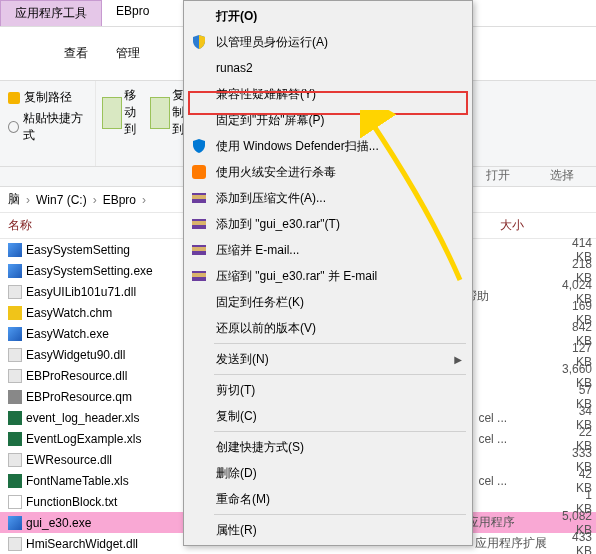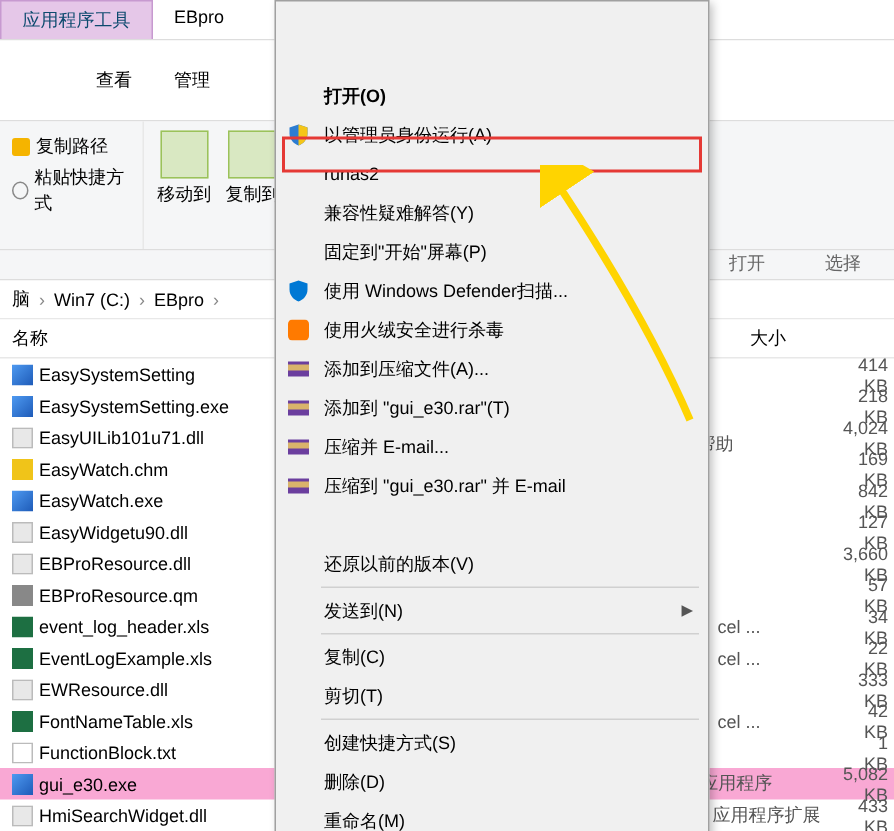--- a/index.html
+++ b/index.html
@@ -1,42 +1,42 @@
 <!DOCTYPE html>
 <html><head>
 <meta charset="utf-8">
 <style>
 * { margin: 0; padding: 0; box-sizing: border-box; font-family: "Microsoft YaHei", "Segoe UI", sans-serif; font-size: 12px; }
 body { width: 596px; height: 554px; background: #fff; overflow: hidden; position: relative; }
 
 
 .top-tabs { display: flex; background: #fff; border-bottom: 1px solid #ddd; }
 .top-tab { padding: 4px 14px; cursor: pointer; }
-.top-tab.active { background: #e5c7e8; color: #0c4a6e; border: 1px solid #c79ad0; border-bottom: none; }
+.top-tab.active { background: #e5c7e8; color: #000000; border: 1px solid #c79ad0; border-bottom: none; }
 .sub-tabs { display: flex; background: #fff; padding-left: 50px; border-bottom: 1px solid #ddd; }
 .sub-tab { padding: 18px 14px; }
 
 
 .ribbon { display: flex; background: #f5f6f7; border-bottom: 1px solid #ddd; height: 86px; }
 .ribbon-left { width: 96px; padding: 6px 8px; border-right: 1px solid #e8e8e8; }
 .ribbon-left div { display: flex; align-items: center; gap: 4px; padding: 2px 0; }
 .ribbon-mid { width: 100px; display: flex; gap: 4px; align-items: flex-start; padding: 6px 6px 0 6px; border-right: 1px solid #e8e8e8; }
-.ribbon-btn { display: flex; flex-direction: column; align-items: center; gap: 2px; width: 44px; }
+.ribbon-btn { display: flex; flex-direction: row; align-items: center; gap: 2px; width: 44px; }
 .ribbon-btn .bigicon { width: 32px; height: 32px; background: #d9e8c2; border: 1px solid #9bc25a; }
 .ribbon-right { flex: 1; display: flex; flex-direction: column; justify-content: space-around; padding: 4px 10px; }
 .ribbon-right-row { display: flex; gap: 18px; }
 .ribbon-right-item { display: flex; align-items: center; gap: 4px; }
 
 
 .breadcrumb { display: flex; align-items: center; gap: 6px; padding: 4px 8px; border-bottom: 1px solid #e8e8e8; background: #fff; }
 .bc-sep { color: #888; }
 
 
 .list-wrap { position: relative; }
-.list-header { display: flex; border-bottom: 1px solid #e8e8e8; background: #fff; font-weight: normal; color: #000000; }
+.list-header { display: flex; border-bottom: 1px solid #e8e8e8; background: #fff; font-weight: normal; color: #7f1d1d; }
 .lh-name { width: 320px; padding: 4px 8px; border-right: 1px solid #eee; }
 .lh-size { flex: 1; padding: 4px 8px; text-align: left; }
 
 .filerow { display: flex; align-items: center; height: 21px; padding-left: 8px; }
 .filerow.selected { background: #f9a8d4; }
 .fr-name { width: 312px; display: flex; align-items: center; gap: 4px; overflow: hidden; white-space: nowrap; }
 .fr-date { width: 170px; color: #555; }
 .fr-type { width: 100px; color: #555; overflow: hidden; white-space: nowrap; }
 .fr-size { flex: 1; text-align: right; padding-right: 4px; color: #555; }
 .fico { width: 14px; height: 14px; flex-shrink: 0; display: inline-block; }
@@ -46,21 +46,21 @@
 .fico.xls { background: #1d6f42; }
 .fico.chm { background: #f0c419; }
 .fico.qm { background: #888; }
 
 
 .ctx-menu { position: absolute; left: 183px; top: 0px; width: 290px; background: #f0f0f0; border: 1px solid #a0a0a0; box-shadow: 2px 2px 6px rgba(0,0,0,.25); z-index: 50; padding: 2px; }
 .ctx-item { display: flex; align-items: center; gap: 8px; padding: 4px 6px 4px 4px; position: relative; }
 .ctx-icon { width: 18px; height: 18px; flex-shrink: 0; display: flex; align-items: center; justify-content: center; }
 .ctx-sep { height: 1px; background: #d0d0d0; margin: 2px 4px 2px 28px; }
 .ctx-arrow { position: absolute; right: 8px; font-size: 10px; color: #555; }
-.ctx-bold { font-weight: bold; margin-top: 48px; }
+.ctx-bold { font-weight: bold; }
 .red-box { position: absolute; left: 4px; top: 90px; width: 280px; height: 24px; border: 2px solid #e53935; pointer-events: none; }
 
 
 .yellow-arrow { position: absolute; left: 360px; top: 110px; width: 120px; height: 180px; pointer-events: none; z-index: 60; }
 
 .icon-pin { width:12px; height:12px; background:#f5b400; border-radius:2px; display:inline-block; position:relative; }
 .icon-clip { width:12px; height:12px; border:1px solid #888; border-radius:50%; display:inline-block; }
 .icon-boxes { font-size: 14px; color: #2d7dd2; }
 </style>
 </head>
@@ -362,39 +362,40 @@
       <span class="ctx-icon">
         <svg width="14" height="14" viewBox="0 0 14 14">
           <rect width="14" height="10" y="2" fill="#6b3e9e"></rect>
           <rect width="14" height="4" y="4" fill="#d9b36b"></rect>
         </svg>
       </span>
       <span>压缩到 "gui_e30.rar" 并 E-mail</span>
     </div>
   <div class="ctx-item">
       <span class="ctx-icon"></span>
+      <span>固定到任务栏(K)</span>
     </div>
   <div class="ctx-item">
       <span class="ctx-icon"></span>
       <span>还原以前的版本(V)</span>
     </div>
   <div class="ctx-sep"></div>
   <div class="ctx-item">
       <span class="ctx-icon"></span>
       <span>发送到(N)</span>
       <span class="ctx-arrow">▶</span>
     </div>
   <div class="ctx-sep"></div>
   <div class="ctx-item">
       <span class="ctx-icon"></span>
+      <span>剪切(T)</span>
+    </div>
+  <div class="ctx-item">
+      <span class="ctx-icon"></span>
       <span>复制(C)</span>
-    </div>
-  <div class="ctx-item">
-      <span class="ctx-icon"></span>
-      <span>剪切(T)</span>
     </div>
   <div class="ctx-sep"></div>
   <div class="ctx-item">
       <span class="ctx-icon"></span>
       <span>创建快捷方式(S)</span>
     </div>
   <div class="ctx-item">
       <span class="ctx-icon"></span>
       <span>删除(D)</span>
     </div>

